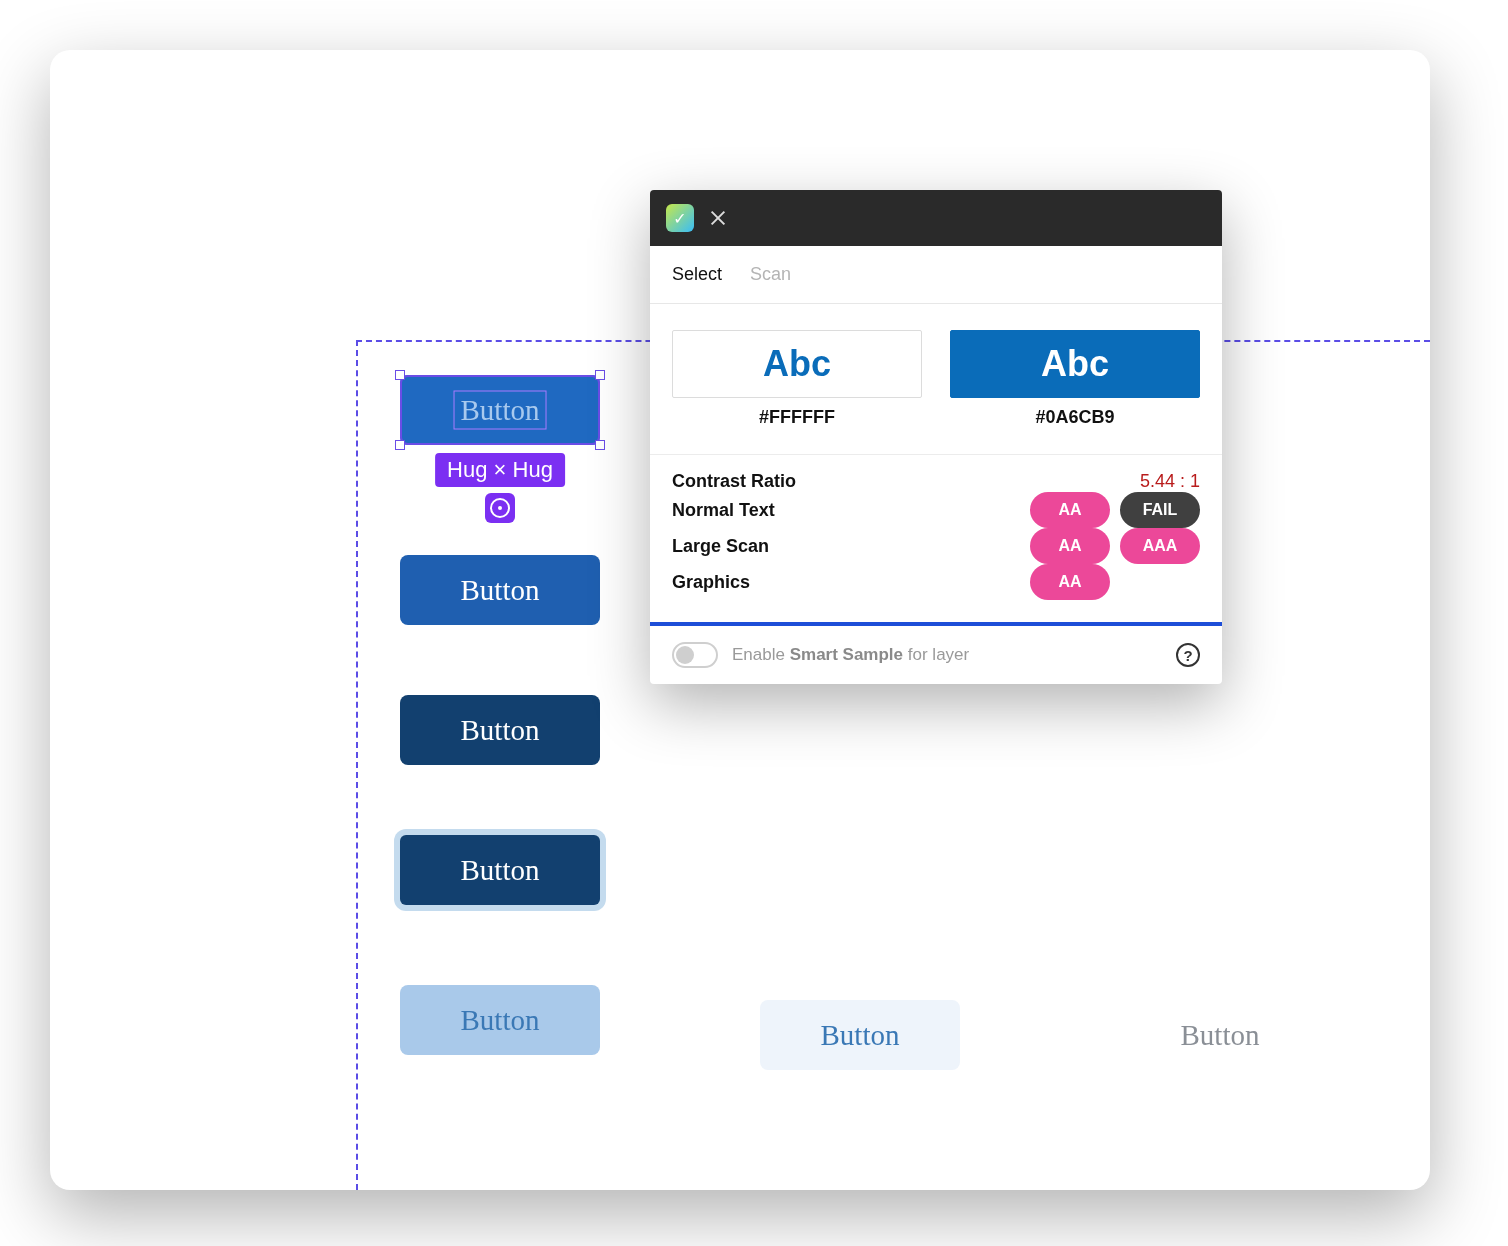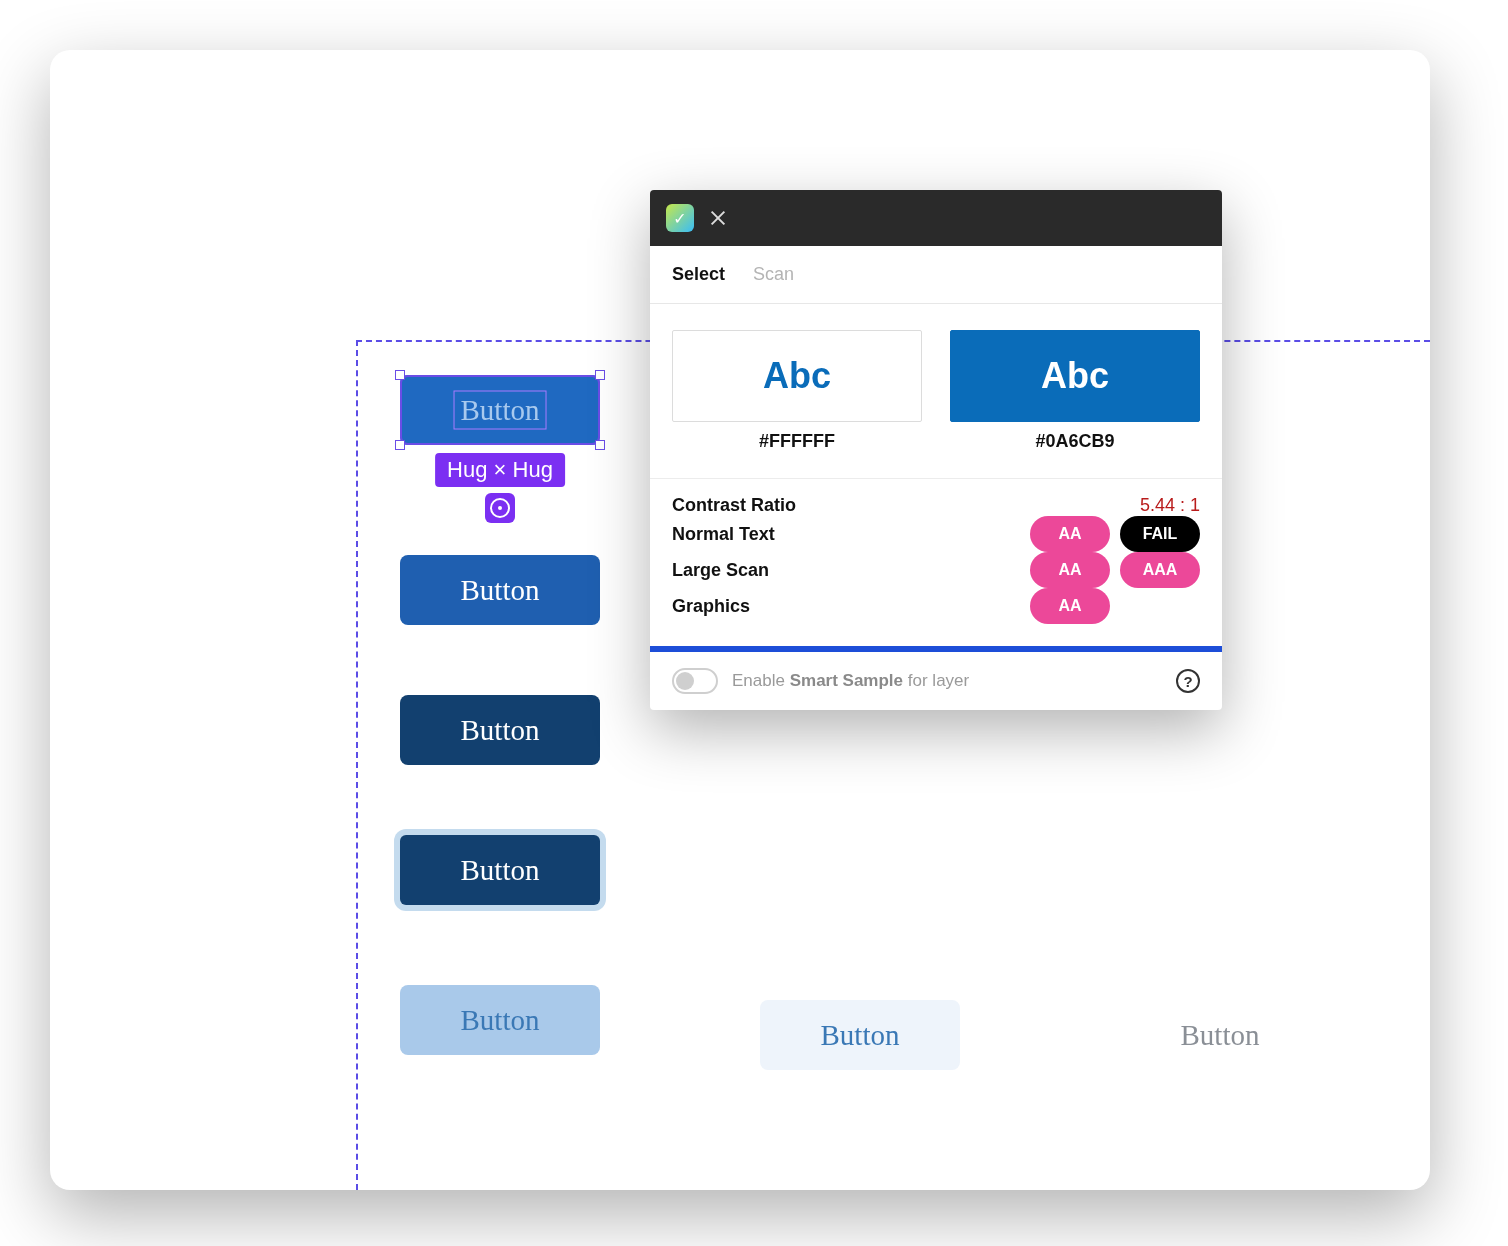--- a/index.html
+++ b/index.html
@@ -206,30 +206,30 @@
   .panel-close::after  { transform: translate(-50%,-50%) rotate(-45deg); }
 
   .panel-tabs {
     display: flex;
     gap: 28px;
     padding: 18px 22px;
     border-bottom: 1px solid #e7e7e7;
     font-size: 18px;
   }
   .tab { color: #b4b4b4; font-weight: 500; cursor: pointer; }
-  .tab.active { color: #111; font-weight: 700; }
+  .tab.active { color: #111; font-weight: 400; }
 
   .swatches {
     display: flex;
     gap: 28px;
     padding: 26px 22px 18px;
   }
   .swatch-col { flex: 1; text-align: center; }
   .swatch {
-    height: 92px;
+    height: 68px;
     border-radius: 2px;
     border: 1px solid #dcdcdc;
     display: flex; align-items: center; justify-content: center;
     font-size: 36px;
     font-weight: 700;
   }
   .sw-fg { background: #ffffff; color: #0A6CB9; }
   .sw-bg { background: #0A6CB9; color: #ffffff; border-color: #0A6CB9; }
   .swatch-label {
     margin-top: 9px;
@@ -257,24 +257,24 @@
     min-width: 80px;
     height: 36px;
     border-radius: 18px;
     color: #fff;
     display: flex; align-items: center; justify-content: center;
     font-size: 16px;
     font-weight: 600;
     padding: 0 18px;
   }
   .pill.pass { background: #ec4899; }
-  .pill.fail { background: #000000; }
+  .pill.fail { background: #404040; }
 
   .panel-footer {
-    border-top: 6px solid #1d4ed8;
+    border-top: 4px solid #1d4ed8;
     padding: 16px 22px;
     display: flex;
     align-items: center;
     gap: 14px;
     color: #9a9a9a;
     font-size: 17px;
   }
   .toggle {
     width: 46px; height: 26px;
     border-radius: 13px;

